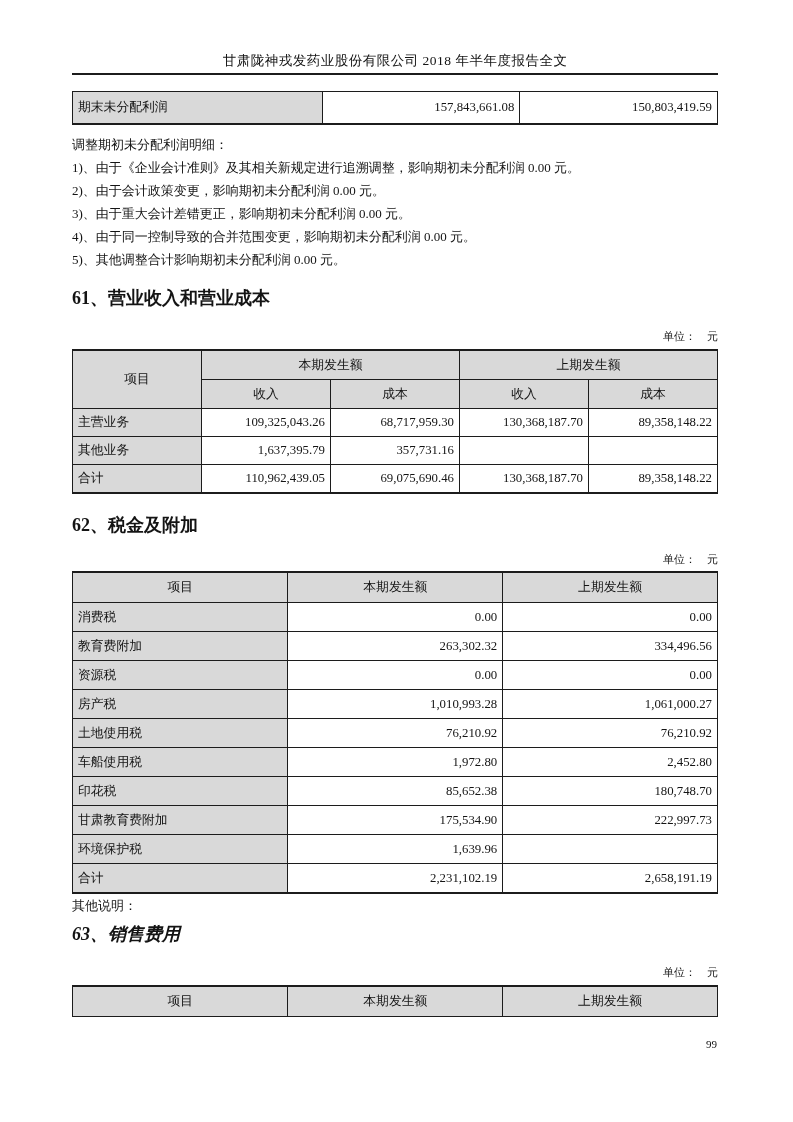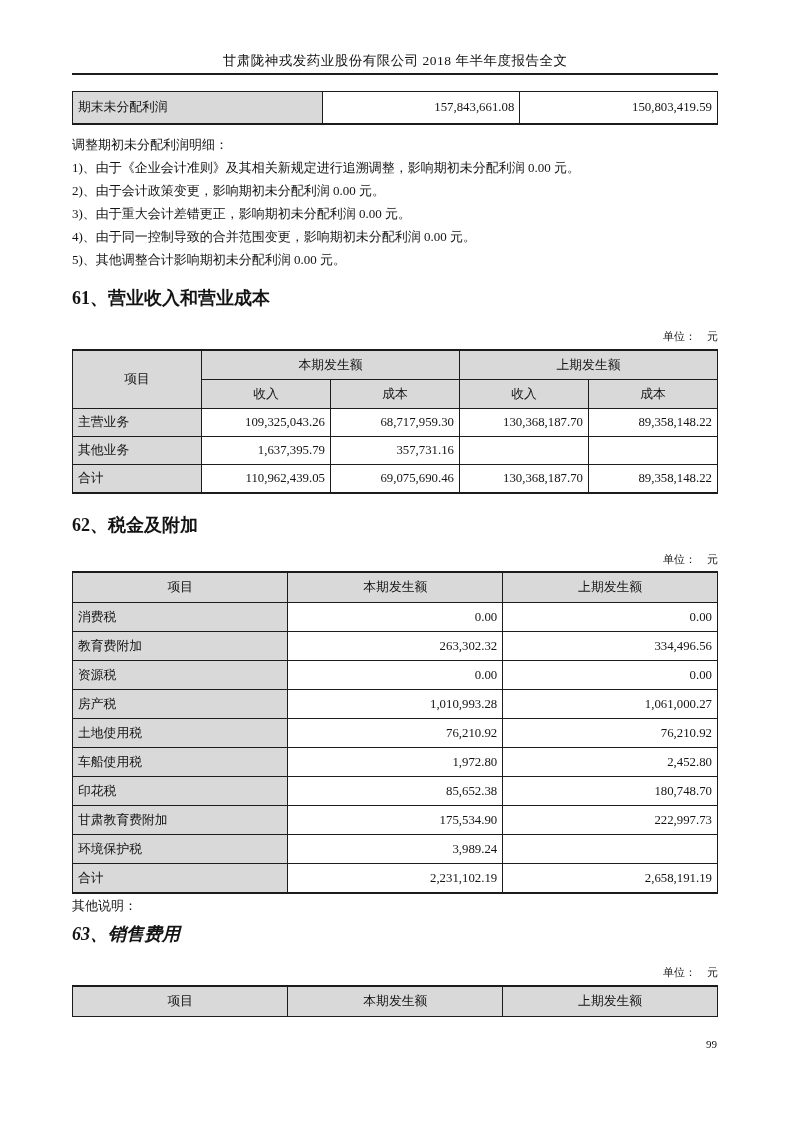--- a/index.html
+++ b/index.html
@@ -204,21 +204,21 @@
       <td class="num">85,652.38</td>
       <td class="num">180,748.70</td>
     </tr>
     <tr>
       <td class="gray lbl">甘肃教育费附加</td>
       <td class="num">175,534.90</td>
       <td class="num">222,997.73</td>
     </tr>
     <tr>
       <td class="gray lbl">环境保护税</td>
-      <td class="num">3,989.24</td>
+      <td class="num">1,639.96</td>
       <td class="num"></td>
     </tr>
     <tr>
       <td class="gray lbl">合计</td>
       <td class="num">2,231,102.19</td>
       <td class="num">2,658,191.19</td>
     </tr>
   </tbody>
     </table>
 

